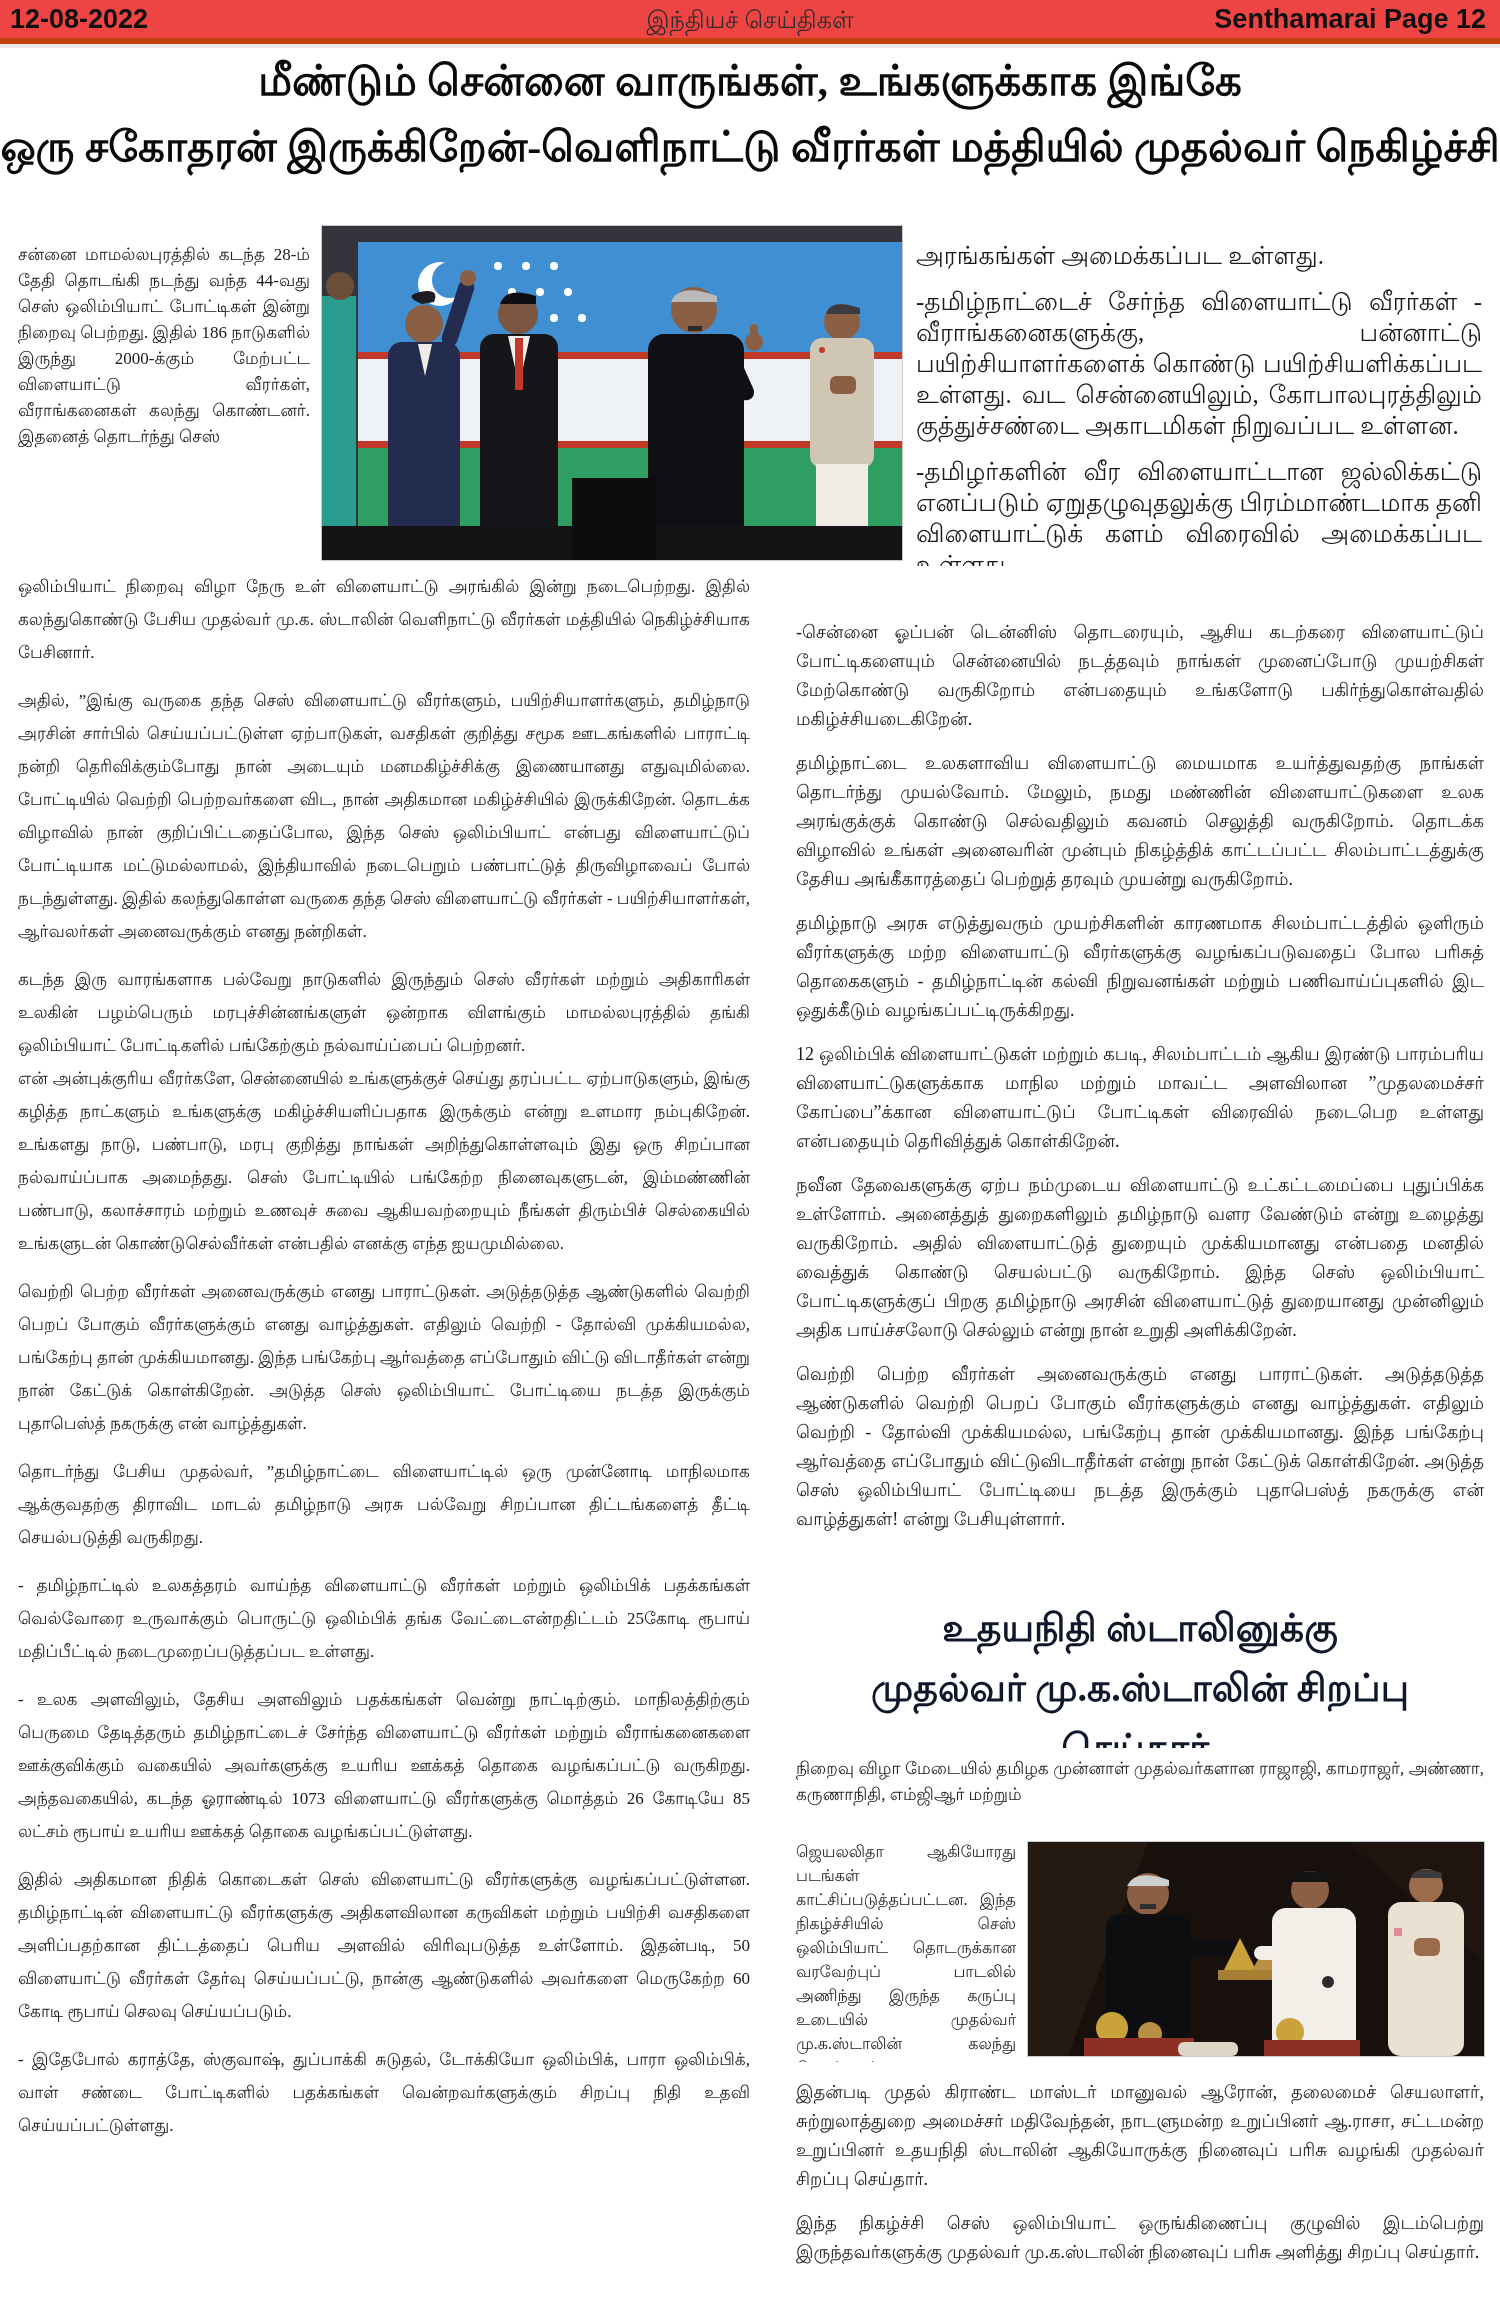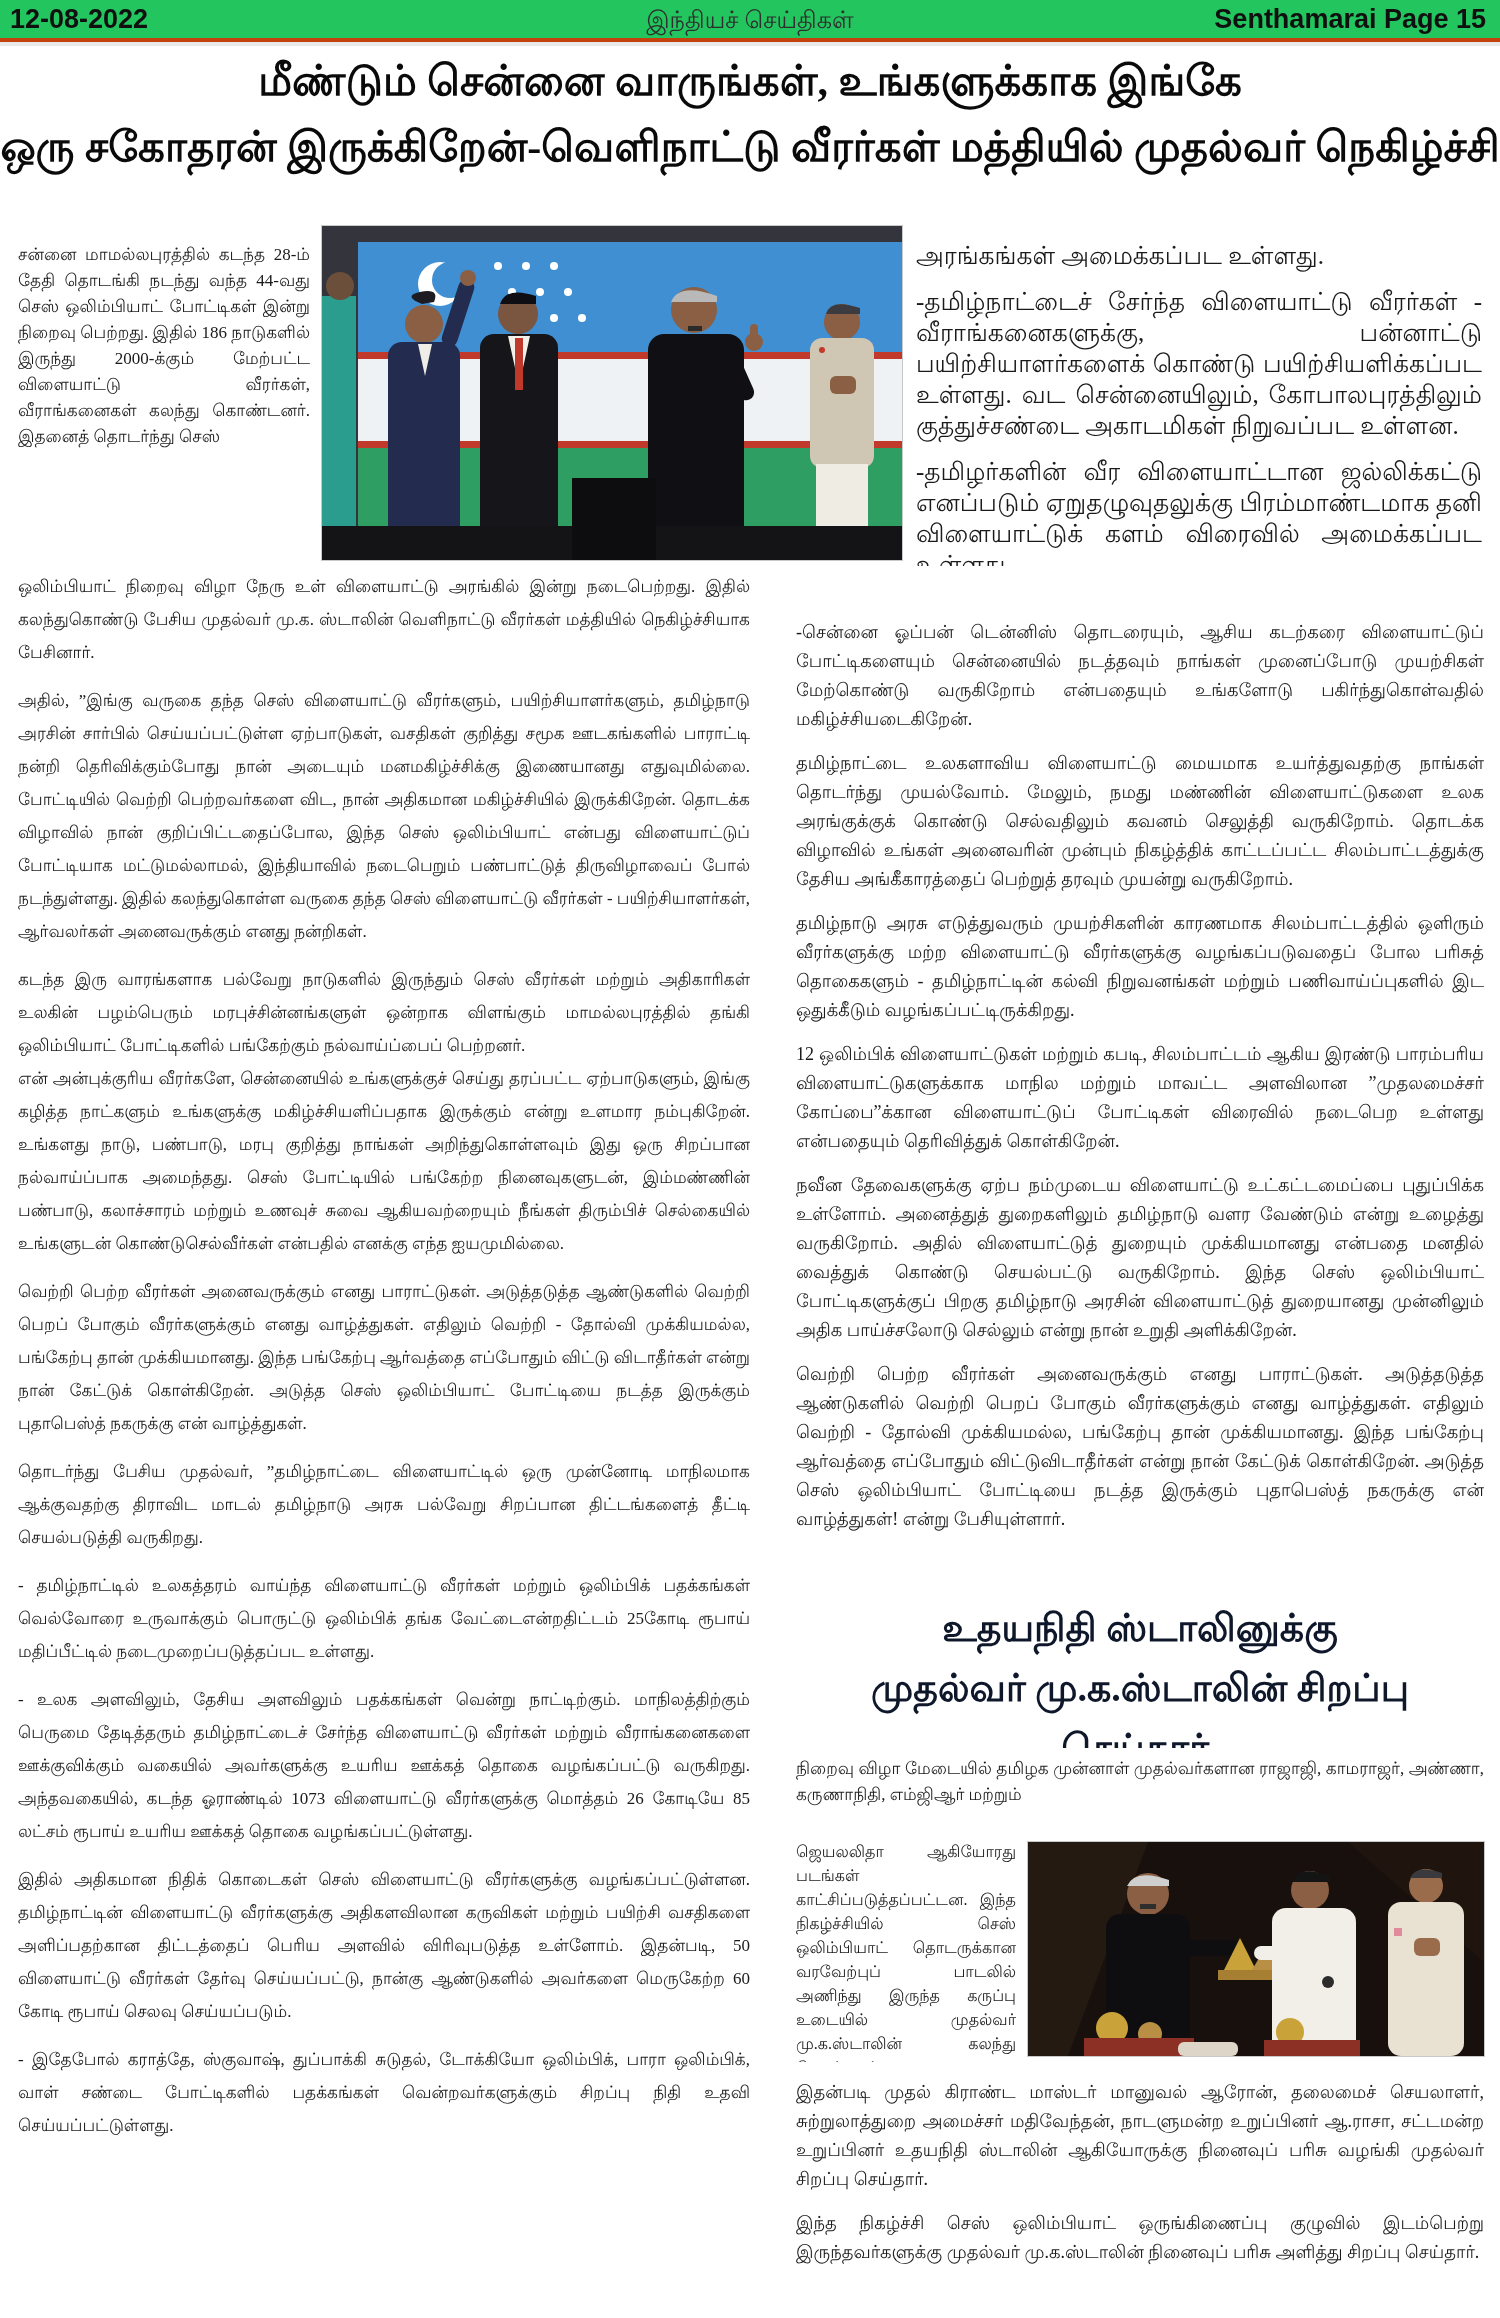--- a/index.html
+++ b/index.html
@@ -1,21 +1,21 @@
 <!DOCTYPE html>
 <html><head>
 <meta charset="utf-8">
 <style>
   html,body{margin:0;padding:0;}
   body{width:1500px;height:2318px;background:#f2f2f2;font-family:"Liberation Serif","DejaVu Serif",serif;}
   .page{position:relative;width:1500px;height:2318px;background:#ffffff;color:#161616;overflow:hidden;}
 
   
-  .hdr{position:absolute;top:0;left:0;width:1500px;height:38px;background:#22c55e;
-       border-bottom:4px solid #c2410c;box-shadow:0 4px 0 #e9e9e9;}
+  .hdr{position:absolute;top:0;left:0;width:1500px;height:38px;background:#ef4444;
+       border-bottom:6px solid #c2410c;box-shadow:0 4px 0 #e9e9e9;}
   .hdr-date{position:absolute;left:10px;top:4px;font-family:"Liberation Sans","DejaVu Sans",sans-serif;
        font-weight:700;font-size:27px;color:#101010;}
   .hdr-edition{position:absolute;left:0;right:0;top:7px;text-align:center;font-size:24px;color:#2e2e2e;}
   .hdr-masthead{position:absolute;right:14px;top:4px;font-family:"Liberation Sans","DejaVu Sans",sans-serif;
        font-weight:700;font-size:27px;color:#101010;}
 
   
   .headline{position:absolute;top:48px;left:0;width:1500px;text-align:center;
        font-weight:700;color:#0a0a0a;font-size:42px;line-height:66px;}
 
@@ -45,21 +45,21 @@
   svg{display:block;}
 </style>
 </head>
 <body>
 
 <div class="page">
 
   <div class="hdr">
     <div class="hdr-date">12-08-2022</div>
     <div class="hdr-edition">இந்தியச் செய்திகள்</div>
-    <div class="hdr-masthead">Senthamarai  Page 15</div>
+    <div class="hdr-masthead">Senthamarai  Page 12</div>
   </div>
 
   <div class="headline">
     <div>மீண்டும் சென்னை வாருங்கள், உங்களுக்காக இங்கே</div>
     <div>ஒரு சகோதரன் இருக்கிறேன்-வெளிநாட்டு வீரர்கள் மத்தியில் முதல்வர் நெகிழ்ச்சி</div>
   </div>
 
   <div class="photo photo1">
     <svg width="580" height="334" viewBox="0 0 580 334">
       <rect x="0" y="0" width="580" height="334" fill="#34343c"></rect>

